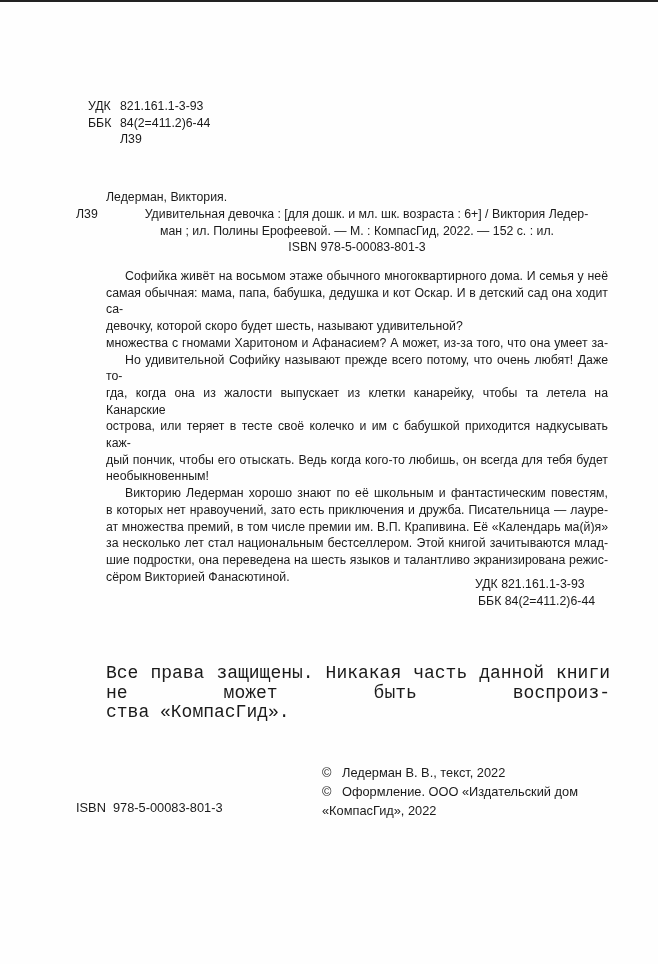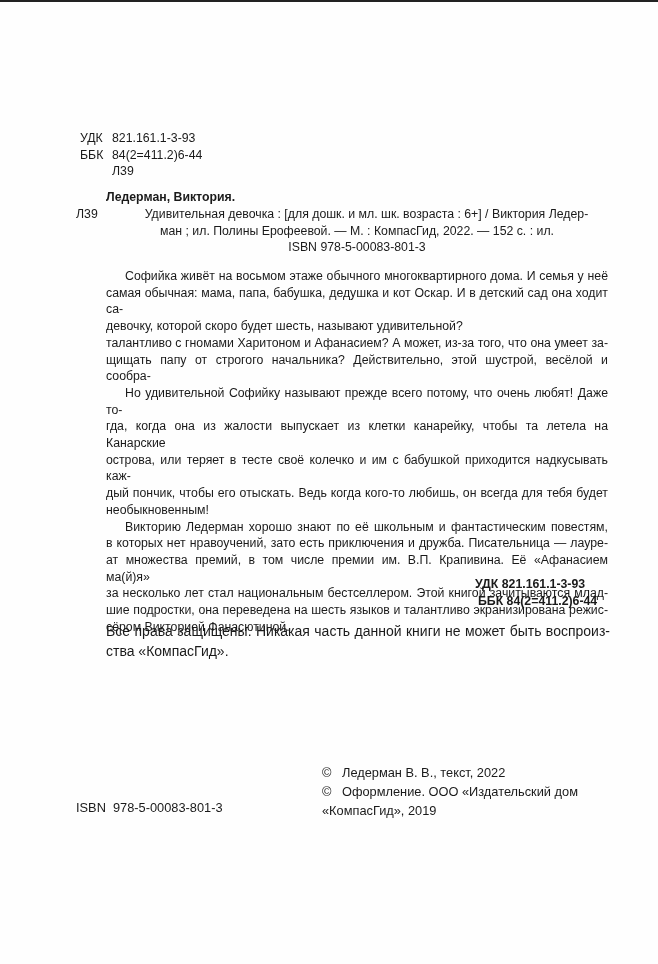--- a/index.html
+++ b/index.html
@@ -7,33 +7,33 @@
     width: 658px; height: 964px; overflow: hidden;
     background: #fefefe; color: #1a1a1a;
     font-family: "Liberation Sans", "DejaVu Sans", sans-serif;
     position: relative;
   }
   .topbar { position: absolute; left: 0; top: 0; width: 658px; height: 2px; background: #222; }
   .abs { position: absolute; white-space: nowrap; }
   .t12 { font-size: 12.3px; line-height: 16.7px; }
   .codes .row { display: flex; }
   .codes .k { width: 32px; }
-  .bold { font-weight: bold; }
+  .bold { font-weight: normal; }
   .para .line { display: block; text-align: justify; text-align-last: justify; }
   .para .line.last { text-align-last: left; }
   .para .line.indent { text-indent: 19px; }
   .copy .row { display: flex; }
   .copy .sym { width: 20px; }
 </style>
 </head>
 <body>
 
 <div class="topbar"></div>
 
-<div class="abs t12 codes" style="left:80px; top:98px;margin-top:32px;">
+<div class="abs t12 codes" style="left:88px; top:98px;">
   <div class="row">
     <span class="k">УДК</span>
     <span>821.161.1-3-93</span>
   </div>
   <div class="row">
     <span class="k">ББК</span>
     <span>84(2=411.2)6-44</span>
   </div>
   <div class="row">
     <span class="k"></span>
@@ -49,60 +49,59 @@
   <div>ISBN 978-5-00083-801-3</div>
 </div>
 
 <div class="abs t12 para" style="left:106px; top:268px; width:502px; white-space:normal;">
   <div>
     <span class="line indent">Софийка живёт на восьмом этаже обычного многоквартирного дома. И семья у неё</span>
     <span class="line">самая обычная: мама, папа, бабушка, дедушка и кот Оскар. И в детский сад она ходит са-</span>
     <span class="line last">девочку, которой скоро будет шесть, называют удивительной?</span>
   </div>
   <div>
-    <span class="line">талантливо с гномами Харитоном и Афанасием? А может, из-за того, что она умеет за-</span>
-    <span class="line">щищать папу от строгого начальника? Действительно, этой шустрой, весёлой и сообра-</span>
+    <span class="line">множества с гномами Харитоном и Афанасием? А может, из-за того, что она умеет за-</span>
   </div>
   <div>
     <span class="line indent">Но удивительной Софийку называют прежде всего потому, что очень любят! Даже то-</span>
     <span class="line">гда, когда она из жалости выпускает из клетки канарейку, чтобы та летела на Канарские</span>
     <span class="line">острова, или теряет в тесте своё колечко и им с бабушкой приходится надкусывать каж-</span>
     <span class="line">дый пончик, чтобы его отыскать. Ведь когда кого-то любишь, он всегда для тебя будет</span>
     <span class="line last">необыкновенным!</span>
   </div>
   <div>
     <span class="line indent">Викторию Ледерман хорошо знают по её школьным и фантастическим повестям,</span>
     <span class="line">в которых нет нравоучений, зато есть приключения и дружба. Писательница — лауре-</span>
-    <span class="line">ат множества премий, в том числе премии им. В.П. Крапивина. Её «Афанасием ма(й)я»</span>
+    <span class="line">ат множества премий, в том числе премии им. В.П. Крапивина. Её «Календарь ма(й)я»</span>
     <span class="line">за несколько лет стал национальным бестселлером. Этой книгой зачитываются млад-</span>
     <span class="line">шие подростки, она переведена на шесть языков и талантливо экранизирована режис-</span>
     <span class="line last">сёром Викторией Фанасютиной.</span>
   </div>
 </div>
 
-<div class="abs t12" style="left:475px; top:576px;font-weight:bold;">
+<div class="abs t12" style="left:475px; top:576px;">
   <div>УДК 821.161.1-3-93</div>
   <div style="padding-left:3px;text-align:right;">ББК 84(2=411.2)6-44</div>
 </div>
 
-<div class="abs para" style="left:106px; top:622px; width:504px; font-size:14px; line-height:19.5px; white-space:normal;">
+<div class="abs para" style="left:106px; top:664px; width:504px; font-size:18px; line-height:19.5px; white-space:normal;font-family:Liberation Mono, monospace;">
   <span class="line">Все права защищены. Никакая часть данной книги не может быть воспроиз-</span>
   <span class="line last">ства «КомпасГид».</span>
 </div>
 
 <div class="abs" style="left:76px; top:799px; font-size:12.8px; line-height:18px;">
   <span>ISBN</span>&nbsp;
   <span>978-5-00083-801-3</span>
 </div>
 
 <div class="abs copy" style="left:322px; top:763px; font-size:12.8px; line-height:19px;">
   <div class="row">
     <span class="sym">©</span>
     <span>Ледерман В. В., текст, 2022</span>
   </div>
   <div class="row">
     <span class="sym">©</span>
     <span>Оформление. ООО «Издательский дом</span>
   </div>
   <div class="row">
-    <span>«КомпасГид», 2019</span>
+    <span>«КомпасГид», 2022</span>
   </div>
 </div>
 
 </body></html>

